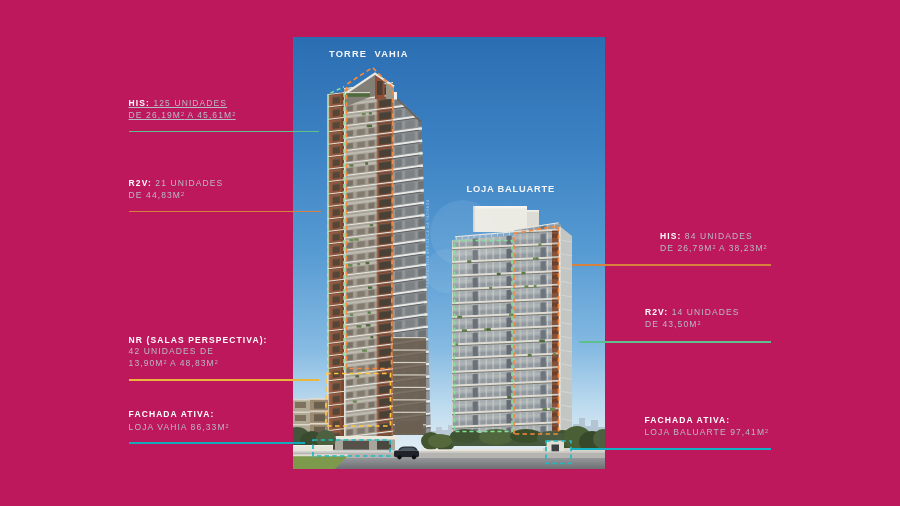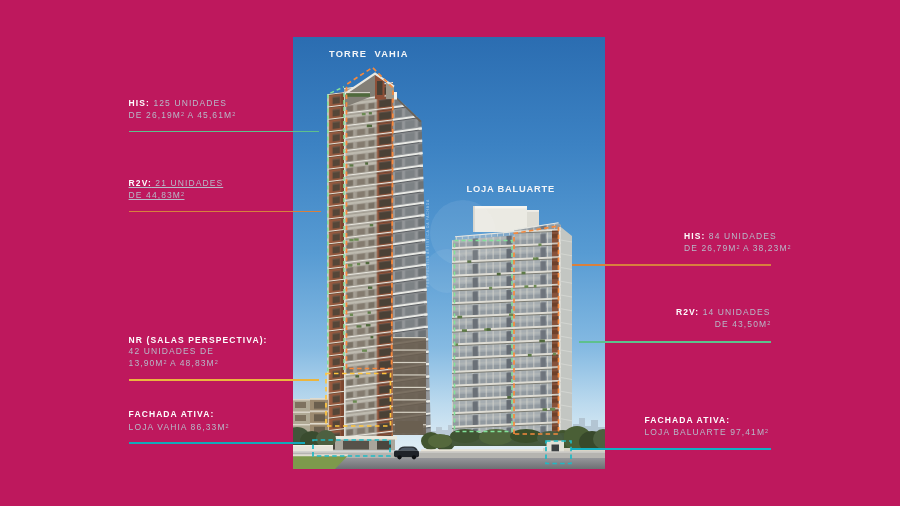--- a/index.html
+++ b/index.html
@@ -401,40 +401,40 @@
 
 <path d="M221,397 L221,196.5 L265.5,189 L265.5,397 L221,397" fill="none" stroke="#f5893d" stroke-width="1.7" stroke-dasharray="4.5 3.2"></path>
 
 <rect x="253" y="404" width="25" height="22.5" fill="none" stroke="#1fb9c4" stroke-width="1.7" stroke-dasharray="4.5 3.2"></rect>
 </svg>
 
 <div class="tower-lbl" style="left:329px;top:50.2px;letter-spacing:1.15px;">TORRE&nbsp; VAHIA</div>
 
 <div class="tower-lbl" style="left:466.5px;top:185.3px;letter-spacing:0.8px;">LOJA BALUARTE</div>
 
-<div class="lbl" style="left:128.6px;top:97.5px;"><b>HIS:</b> 125 UNIDADES<br>DE 26,19M<sup>2</sup> A 45,61M<sup>2</sup></div>
+<div class="lbl" style="left:128.6px;top:97.5px;text-decoration:underline;"><b>HIS:</b> 125 UNIDADES<br>DE 26,19M<sup>2</sup> A 45,61M<sup>2</sup></div>
 
 <div class="hline" style="left:128.5px;top:130.6px;width:190px;background:#5ec08d;"></div>
 
-<div class="lbl" style="left:128.6px;top:177.6px;text-decoration:underline;"><b>R2V:</b> 21 UNIDADES<br>DE 44,83M<sup>2</sup></div>
+<div class="lbl" style="left:128.6px;top:177.6px;"><b>R2V:</b> 21 UNIDADES<br>DE 44,83M<sup>2</sup></div>
 
 <div class="hline" style="left:128.5px;top:210.6px;width:192.5px;background:#d8803e;"></div>
 
 <div class="lbl" style="left:128.6px;top:334.5px;"><b>NR (SALAS PERSPECTIVA):</b><br>42 UNIDADES DE<br>13,90M<sup>2</sup> A 48,83M<sup>2</sup></div>
 
 <div class="hline" style="left:128.5px;top:379px;width:190px;background:#ecb53e;"></div>
 
 <div class="lbl" style="left:128.6px;top:409.3px;"><b>FACHADA ATIVA:</b><br>LOJA VAHIA 86,33M<sup>2</sup></div>
 
 <div class="hline" style="left:128.5px;top:442px;width:176px;background:#13a8ba;"></div>
 
-<div class="lbl" style="left:660px;top:230.6px;margin-left:24px;"><b>HIS:</b> 84 UNIDADES<br>DE 26,79M<sup>2</sup> A 38,23M<sup>2</sup></div>
+<div class="lbl" style="left:660px;top:230.6px;"><b>HIS:</b> 84 UNIDADES<br>DE 26,79M<sup>2</sup> A 38,23M<sup>2</sup></div>
 
 <div class="hline" style="left:572px;top:264px;width:199px;background:#d8803e;"></div>
 
-<div class="lbl" style="left:676px;top:307px;text-align:right;"><b>R2V:</b> 14 UNIDADES<br>DE 43,50M<sup>2</sup></div>
+<div class="lbl" style="left:645px;top:307px;"><b>R2V:</b> 14 UNIDADES<br>DE 43,50M<sup>2</sup></div>
 
 <div class="hline" style="left:578.5px;top:341px;width:192.5px;background:#5ec08d;"></div>
 
 <div class="lbl" style="left:644.5px;top:415.2px;"><b>FACHADA ATIVA:</b><br>LOJA BALUARTE 97,41M<sup>2</sup></div>
 
 <div class="hline" style="left:571px;top:448px;width:200px;background:#12b1c3;"></div>
 </div>
 
 </body></html>

